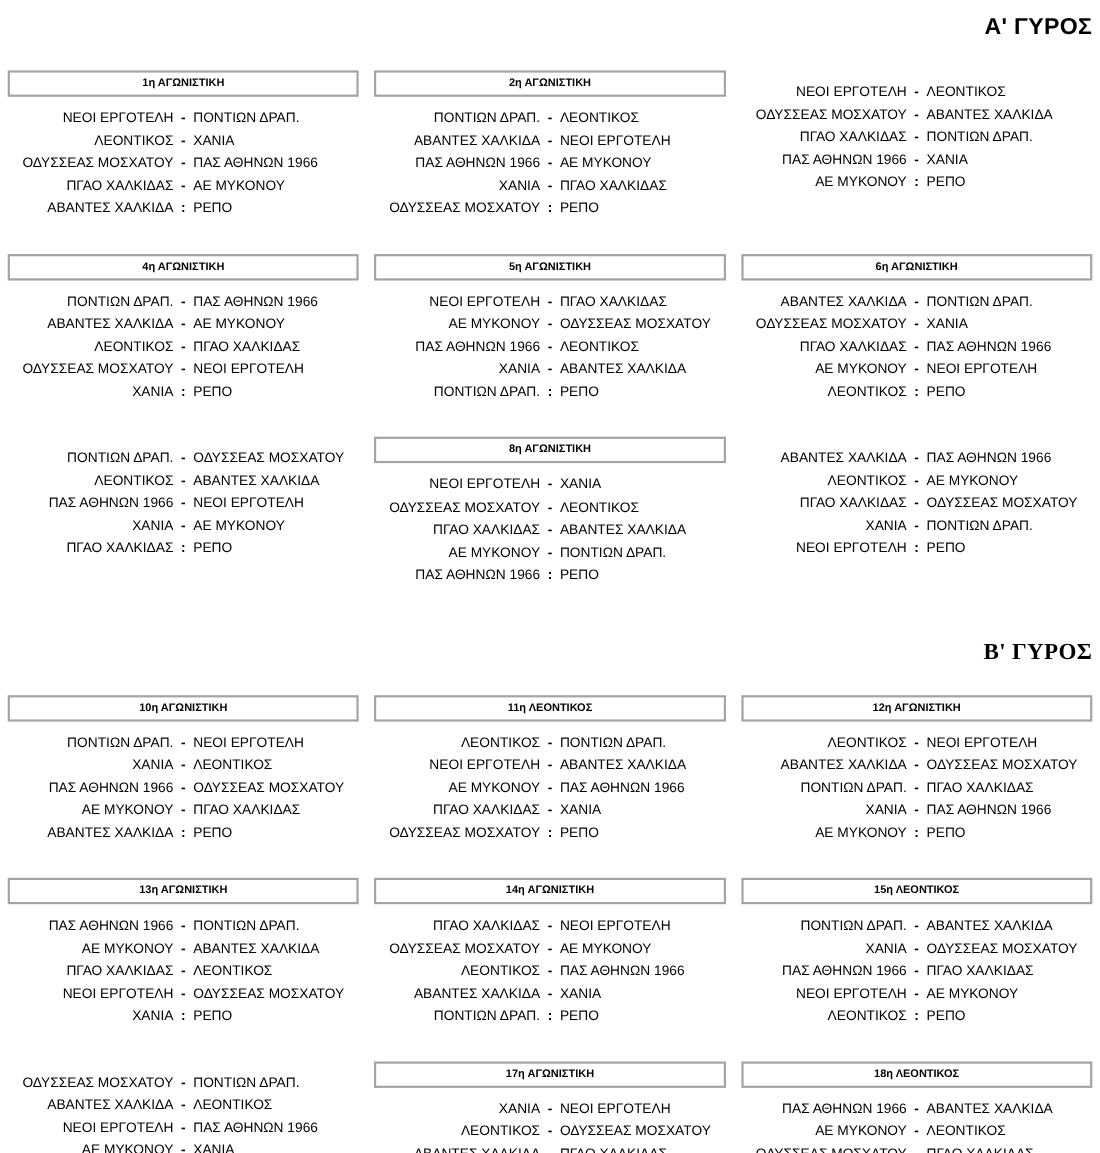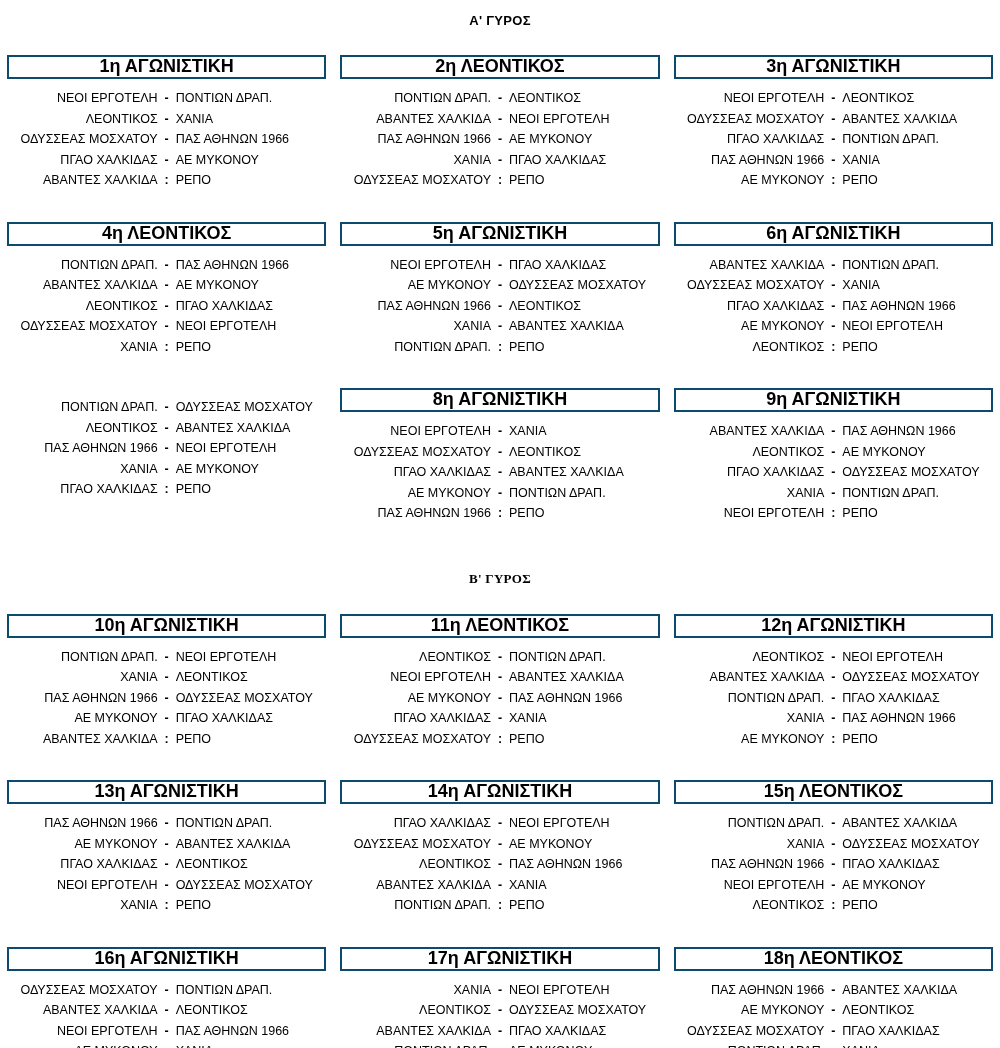--- a/index.html
+++ b/index.html
@@ -7,40 +7,40 @@
     margin: 0; padding: 0;
     background: #ffffff;
     width: 1000px;
     color: #000;
     font-family: "Liberation Sans", sans-serif;
   }
   main { width: 1000px; padding: 0 7px; }
   .round-section { margin: 0; }
   .round-title {
     margin: 0;
-    text-align: center;
-    font-size: 13px;
+    text-align: right;
+    font-size: 21px;
     font-weight: 700;
     letter-spacing: 0.3px;
     padding-top: 13px;
   }
   .round-section.second .round-title { padding-top: 47px; font-family: Liberation Serif, serif; }
   .matchday-grid {
     margin-top: 27px;
     display: grid;
     grid-template-columns: repeat(3, 1fr);
     column-gap: 14px;
     row-gap: 31px;
   }
   .matchday-box { background: #fff; }
   .matchday-header {
-    border: 2px solid #0c4a6e;
+    border: 2px solid #a3a3a3;
     text-align: center;
     font-weight: 700;
-    font-size: 18px;
+    font-size: 10px;
     line-height: 17px;
     padding: 1px 0 2px 0;
   }
   .fixtures { padding-top: 9px; }
   .fixture {
     display: grid;
     grid-template-columns: 1fr 18px 1fr;
     font-size: 12.5px;
     line-height: 20.5px;
     white-space: nowrap;
@@ -86,91 +86,90 @@
 
   <div class="fixture">
     <span class="home">ΑΒΑΝΤΕΣ ΧΑΛΚΙΔΑ</span>
     <span class="sep">:</span>
     <span class="away">ΡΕΠΟ</span>
   </div>
 </div>
   </div>
 
   <div class="matchday-box">
-    <div class="matchday-header">2η ΛΕΟΝΤΙΚΟΣ</div>
-    <div class="fixtures">
-  <div class="fixture">
-    <span class="home">ΠΟΝΤΙΩΝ ΔΡΑΠ.</span>
-    <span class="sep">-</span>
-    <span class="away">ΛΕΟΝΤΙΚΟΣ</span>
-  </div>
-
-  <div class="fixture">
-    <span class="home">ΑΒΑΝΤΕΣ ΧΑΛΚΙΔΑ</span>
-    <span class="sep">-</span>
-    <span class="away">ΝΕΟΙ ΕΡΓΟΤΕΛΗ</span>
-  </div>
-
-  <div class="fixture">
-    <span class="home">ΠΑΣ ΑΘΗΝΩΝ 1966</span>
-    <span class="sep">-</span>
-    <span class="away">ΑΕ ΜΥΚΟΝΟΥ</span>
-  </div>
-
-  <div class="fixture">
-    <span class="home">ΧΑΝΙΑ</span>
-    <span class="sep">-</span>
-    <span class="away">ΠΓΑΟ ΧΑΛΚΙΔΑΣ</span>
-  </div>
-
-  <div class="fixture">
-    <span class="home">ΟΔΥΣΣΕΑΣ ΜΟΣΧΑΤΟΥ</span>
-    <span class="sep">:</span>
-    <span class="away">ΡΕΠΟ</span>
-  </div>
-</div>
-  </div>
-
-  <div class="matchday-box">
-    <div class="matchday-header">3η ΑΓΩΝΙΣΤΙΚΗ</div>
-    <div class="fixtures">
-  <div class="fixture">
-    <span class="home">ΝΕΟΙ ΕΡΓΟΤΕΛΗ</span>
-    <span class="sep">-</span>
-    <span class="away">ΛΕΟΝΤΙΚΟΣ</span>
-  </div>
-
-  <div class="fixture">
-    <span class="home">ΟΔΥΣΣΕΑΣ ΜΟΣΧΑΤΟΥ</span>
-    <span class="sep">-</span>
-    <span class="away">ΑΒΑΝΤΕΣ ΧΑΛΚΙΔΑ</span>
-  </div>
-
-  <div class="fixture">
-    <span class="home">ΠΓΑΟ ΧΑΛΚΙΔΑΣ</span>
-    <span class="sep">-</span>
-    <span class="away">ΠΟΝΤΙΩΝ ΔΡΑΠ.</span>
-  </div>
-
-  <div class="fixture">
-    <span class="home">ΠΑΣ ΑΘΗΝΩΝ 1966</span>
-    <span class="sep">-</span>
-    <span class="away">ΧΑΝΙΑ</span>
-  </div>
-
-  <div class="fixture">
-    <span class="home">ΑΕ ΜΥΚΟΝΟΥ</span>
-    <span class="sep">:</span>
-    <span class="away">ΡΕΠΟ</span>
-  </div>
-</div>
-  </div>
-
-  <div class="matchday-box">
-    <div class="matchday-header">4η ΛΕΟΝΤΙΚΟΣ</div>
+    <div class="matchday-header">2η ΑΓΩΝΙΣΤΙΚΗ</div>
+    <div class="fixtures">
+  <div class="fixture">
+    <span class="home">ΠΟΝΤΙΩΝ ΔΡΑΠ.</span>
+    <span class="sep">-</span>
+    <span class="away">ΛΕΟΝΤΙΚΟΣ</span>
+  </div>
+
+  <div class="fixture">
+    <span class="home">ΑΒΑΝΤΕΣ ΧΑΛΚΙΔΑ</span>
+    <span class="sep">-</span>
+    <span class="away">ΝΕΟΙ ΕΡΓΟΤΕΛΗ</span>
+  </div>
+
+  <div class="fixture">
+    <span class="home">ΠΑΣ ΑΘΗΝΩΝ 1966</span>
+    <span class="sep">-</span>
+    <span class="away">ΑΕ ΜΥΚΟΝΟΥ</span>
+  </div>
+
+  <div class="fixture">
+    <span class="home">ΧΑΝΙΑ</span>
+    <span class="sep">-</span>
+    <span class="away">ΠΓΑΟ ΧΑΛΚΙΔΑΣ</span>
+  </div>
+
+  <div class="fixture">
+    <span class="home">ΟΔΥΣΣΕΑΣ ΜΟΣΧΑΤΟΥ</span>
+    <span class="sep">:</span>
+    <span class="away">ΡΕΠΟ</span>
+  </div>
+</div>
+  </div>
+
+  <div class="matchday-box">
+    <div class="fixtures">
+  <div class="fixture">
+    <span class="home">ΝΕΟΙ ΕΡΓΟΤΕΛΗ</span>
+    <span class="sep">-</span>
+    <span class="away">ΛΕΟΝΤΙΚΟΣ</span>
+  </div>
+
+  <div class="fixture">
+    <span class="home">ΟΔΥΣΣΕΑΣ ΜΟΣΧΑΤΟΥ</span>
+    <span class="sep">-</span>
+    <span class="away">ΑΒΑΝΤΕΣ ΧΑΛΚΙΔΑ</span>
+  </div>
+
+  <div class="fixture">
+    <span class="home">ΠΓΑΟ ΧΑΛΚΙΔΑΣ</span>
+    <span class="sep">-</span>
+    <span class="away">ΠΟΝΤΙΩΝ ΔΡΑΠ.</span>
+  </div>
+
+  <div class="fixture">
+    <span class="home">ΠΑΣ ΑΘΗΝΩΝ 1966</span>
+    <span class="sep">-</span>
+    <span class="away">ΧΑΝΙΑ</span>
+  </div>
+
+  <div class="fixture">
+    <span class="home">ΑΕ ΜΥΚΟΝΟΥ</span>
+    <span class="sep">:</span>
+    <span class="away">ΡΕΠΟ</span>
+  </div>
+</div>
+  </div>
+
+  <div class="matchday-box">
+    <div class="matchday-header">4η ΑΓΩΝΙΣΤΙΚΗ</div>
     <div class="fixtures">
   <div class="fixture">
     <span class="home">ΠΟΝΤΙΩΝ ΔΡΑΠ.</span>
     <span class="sep">-</span>
     <span class="away">ΠΑΣ ΑΘΗΝΩΝ 1966</span>
   </div>
 
   <div class="fixture">
     <span class="home">ΑΒΑΝΤΕΣ ΧΑΛΚΙΔΑ</span>
     <span class="sep">-</span>
@@ -330,21 +329,20 @@
 
   <div class="fixture">
     <span class="home">ΠΑΣ ΑΘΗΝΩΝ 1966</span>
     <span class="sep">:</span>
     <span class="away">ΡΕΠΟ</span>
   </div>
 </div>
   </div>
 
   <div class="matchday-box">
-    <div class="matchday-header">9η ΑΓΩΝΙΣΤΙΚΗ</div>
     <div class="fixtures">
   <div class="fixture">
     <span class="home">ΑΒΑΝΤΕΣ ΧΑΛΚΙΔΑ</span>
     <span class="sep">-</span>
     <span class="away">ΠΑΣ ΑΘΗΝΩΝ 1966</span>
   </div>
 
   <div class="fixture">
     <span class="home">ΛΕΟΝΤΙΚΟΣ</span>
     <span class="sep">-</span>
@@ -580,21 +578,20 @@
 
   <div class="fixture">
     <span class="home">ΛΕΟΝΤΙΚΟΣ</span>
     <span class="sep">:</span>
     <span class="away">ΡΕΠΟ</span>
   </div>
 </div>
   </div>
 
   <div class="matchday-box">
-    <div class="matchday-header">16η ΑΓΩΝΙΣΤΙΚΗ</div>
     <div class="fixtures">
   <div class="fixture">
     <span class="home">ΟΔΥΣΣΕΑΣ ΜΟΣΧΑΤΟΥ</span>
     <span class="sep">-</span>
     <span class="away">ΠΟΝΤΙΩΝ ΔΡΑΠ.</span>
   </div>
 
   <div class="fixture">
     <span class="home">ΑΒΑΝΤΕΣ ΧΑΛΚΙΔΑ</span>
     <span class="sep">-</span>

